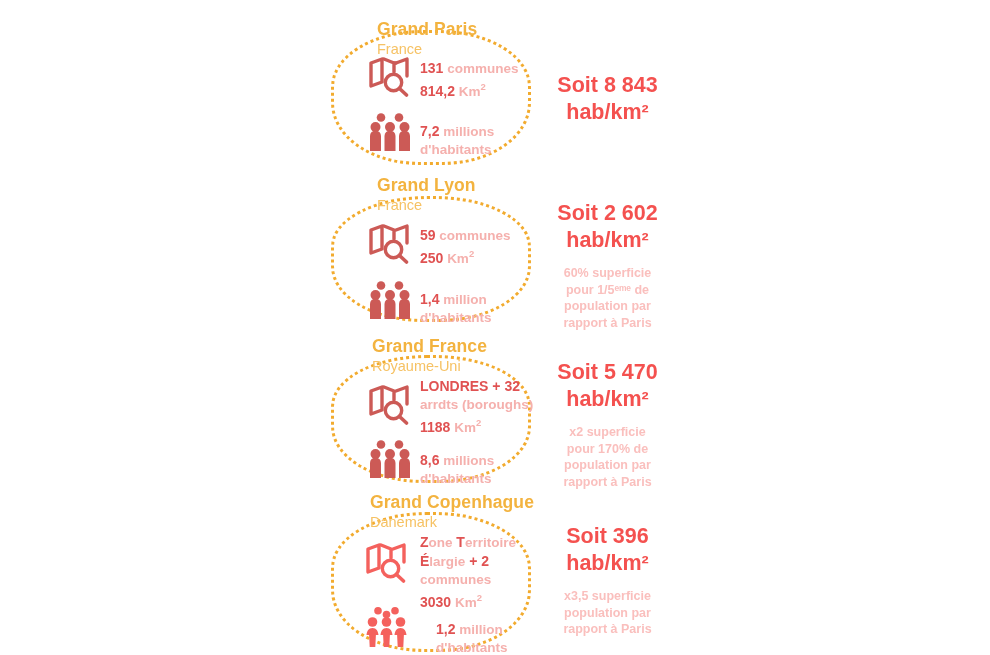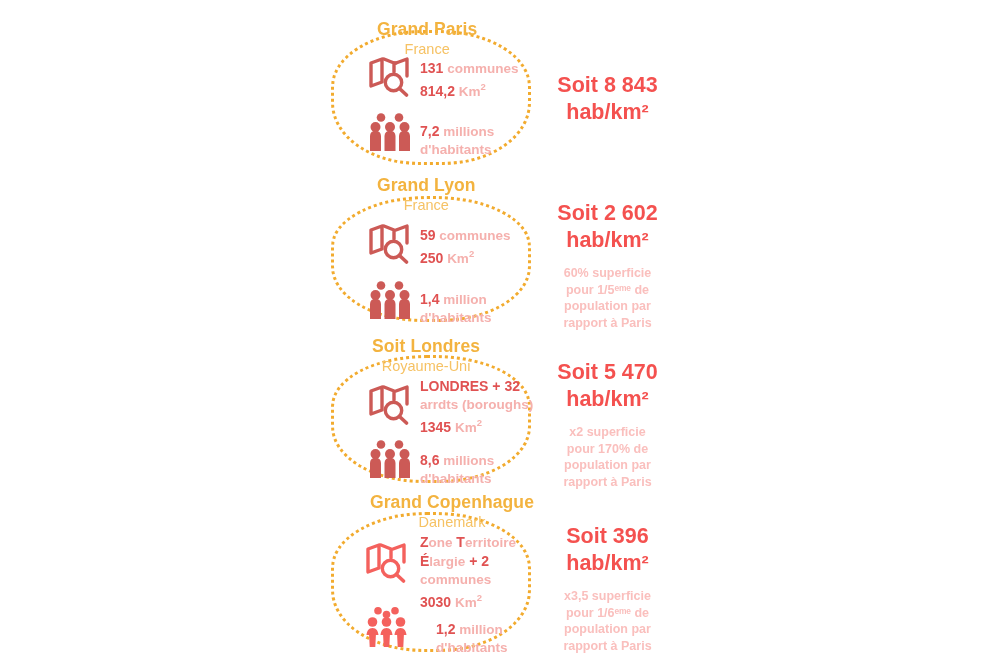--- a/index.html
+++ b/index.html
@@ -22,21 +22,21 @@
     border:3px dotted #f2ab2e;
     border-radius:48% 48% 46% 46% / 40% 40% 44% 44%;
     box-sizing:border-box;
     background:transparent;
   }
   .blob.b1{top:30px;height:135px;border-radius:46% 46% 44% 44% / 42% 42% 46% 46%;}
   .blob.b2{top:196px;height:126px;}
   .blob.b3{top:355px;height:128px;}
   .blob.b4{top:512px;height:140px;}
 
-  .heading{position:absolute;z-index:3;text-align:center;}
+  .heading{position:absolute;z-index:3;}
   .city{
     font-size:17.5px;font-weight:bold;color:#f3b33f;
     letter-spacing:.1px;line-height:20px;white-space:nowrap;
   }
   .country{
     font-size:14.5px;font-weight:normal;color:#f6c264;
     line-height:19px;white-space:nowrap;margin-top:1px;
   }
 
   .icons{position:absolute;z-index:3;}
@@ -202,21 +202,21 @@
         <div>population par</div>
         <div>rapport à Paris</div>
       </div>
     </div>
   </div>
 
   <div class="block">
     <div class="blob b3"></div>
 
     <div class="heading" style="left:372px;top:336px;">
-      <div class="city">Soit Londres</div>
+      <div class="city">Grand France</div>
       <div class="country">Royaume-Uni</div>
     </div>
 
     <div class="icons" style="left:366px;top:377px;">
       <div class="icon-row">
         <div class="icon-slot" style="padding-top:6px;">
           <svg width="44" height="42" viewBox="0 0 44 42">
             <g fill="none" stroke="#cc5a56" stroke-width="3.4" stroke-linejoin="round" stroke-linecap="round">
               <path d="M3 8 L14 4 L14 27 L3 31 Z"></path>
               <path d="M16 4 L26 8 L26 17"></path>
@@ -227,21 +227,21 @@
           </svg>
         </div>
         <div class="stat" style="padding-top:0;">
           <div class="line">
             <span class="num">LONDRES + 32</span>
           </div>
           <div class="line">
             <span class="lbl">arrdts (boroughs)</span>
           </div>
           <div class="line">
-            <span class="num">1345</span>
+            <span class="num">1188</span>
             <span class="lbl">Km</span><span class="lbl sup">2</span>
           </div>
         </div>
       </div>
 
       <div class="icon-row" style="margin-top:2px;">
         <div class="icon-slot">
           <svg width="44" height="40" viewBox="0 0 44 40">
             <g fill="#cc5a56">
               <circle cx="13" cy="5.5" r="4.3"></circle>
@@ -343,20 +343,19 @@
           </div>
         </div>
       </div>
     </div>
 
     <div class="right" style="top:523px;">
       <div class="soit">Soit 396</div>
       <div class="soit">hab/km²</div>
       <div class="note">
         <div>x3,5 superficie</div>
-        <div>pour 1/6ᵉᵐᵉ de</div>
         <div>population par</div>
         <div>rapport à Paris</div>
       </div>
     </div>
   </div>
 
 </div>
 
 </body></html>

